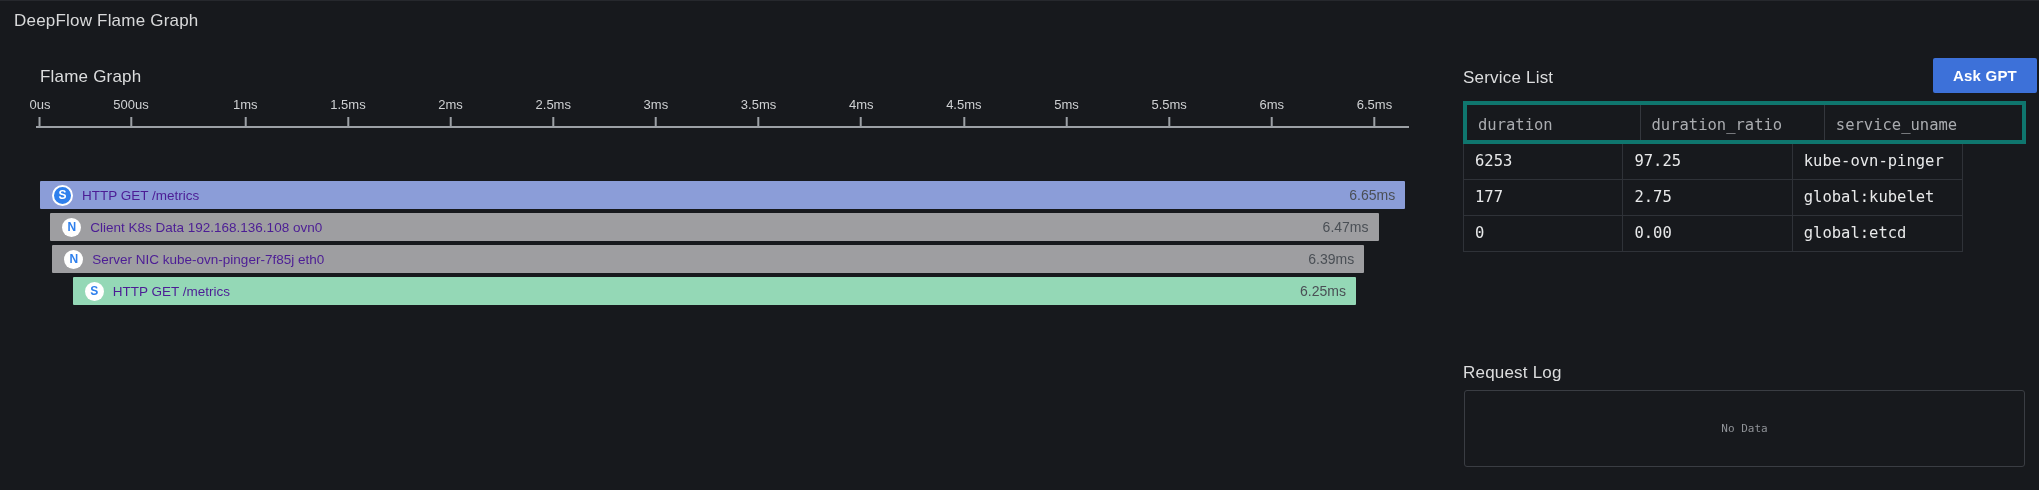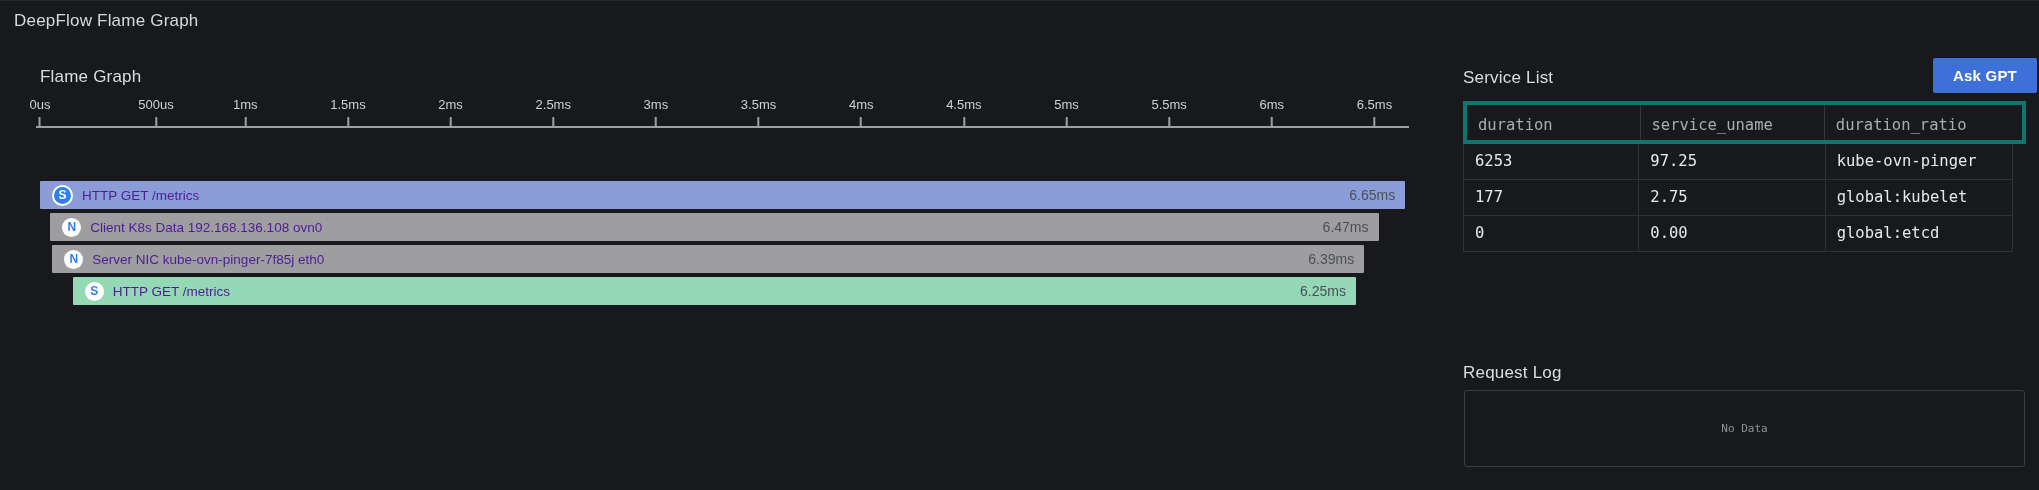--- a/index.html
+++ b/index.html
@@ -62,21 +62,21 @@
   .svc-hcell{
     box-sizing:border-box;height:100%;line-height:40px;
     padding-left:11px;font-size:15.5px;color:#aaacb0;
     border-right:1px solid #34373d;overflow:hidden;white-space:nowrap;
     cursor:pointer;
   }
   .svc-hcell:nth-child(1){width:176px;}
   .svc-hcell:nth-child(2){width:187px;}
   .svc-hcell:nth-child(3){width:200px;border-right:none;}
   .svc-body{
-    position:absolute;left:1463px;top:143px;width:550px;
+    position:absolute;left:1463px;top:143px;width:500px;
     font-family:"DejaVu Sans Mono","Liberation Mono",monospace;
   }
   .svc-row{
     display:flex;height:36px;box-sizing:border-box;
     border:1px solid #2f3238;border-top:none;
   }
   .svc-cell{
     box-sizing:border-box;height:100%;line-height:34px;
     padding-left:11px;font-size:15.5px;color:#e8e9ea;
     border-right:1px solid #2f3238;overflow:hidden;white-space:nowrap;
@@ -105,21 +105,21 @@
   <div class="page-title">DeepFlow Flame Graph</div>
 
   <section>
     <h2 class="panel-title flame-title">Flame Graph</h2>
     <div class="axis">
       <div class="axis-baseline" style="width: 1373.24px;"></div>
     <div class="tick" style="left: 0px;">
           <div class="tick-label">0us</div>
           <div class="tick-mark"></div>
         </div>
-        <div class="tick" style="left: 116px;">
+        <div class="tick" style="left: 91px;">
           <div class="tick-label">500us</div>
           <div class="tick-mark"></div>
         </div>
         <div class="tick" style="left: 205.3px;">
           <div class="tick-label">1ms</div>
           <div class="tick-mark"></div>
         </div>
         <div class="tick" style="left: 307.95px;">
           <div class="tick-label">1.5ms</div>
           <div class="tick-mark"></div>
@@ -187,22 +187,22 @@
           <div class="bar-duration">6.25ms</div>
         </div>
       </div>
   </section>
 
   <section>
     <h2 class="panel-title svc-title">Service List</h2>
     <button class="ask-gpt">Ask GPT</button>
     <div class="svc-header">
         <div class="svc-hcell">duration</div>
+        <div class="svc-hcell">duration_ratio</div>
         <div class="svc-hcell">service_uname</div>
-        <div class="svc-hcell">duration_ratio</div>
       </div>
     <div class="svc-body">
         <div class="svc-row">
           <div class="svc-cell">6253</div>
           <div class="svc-cell">97.25</div>
           <div class="svc-cell">kube-ovn-pinger</div>
         </div>
         <div class="svc-row">
           <div class="svc-cell">177</div>
           <div class="svc-cell">2.75</div>

